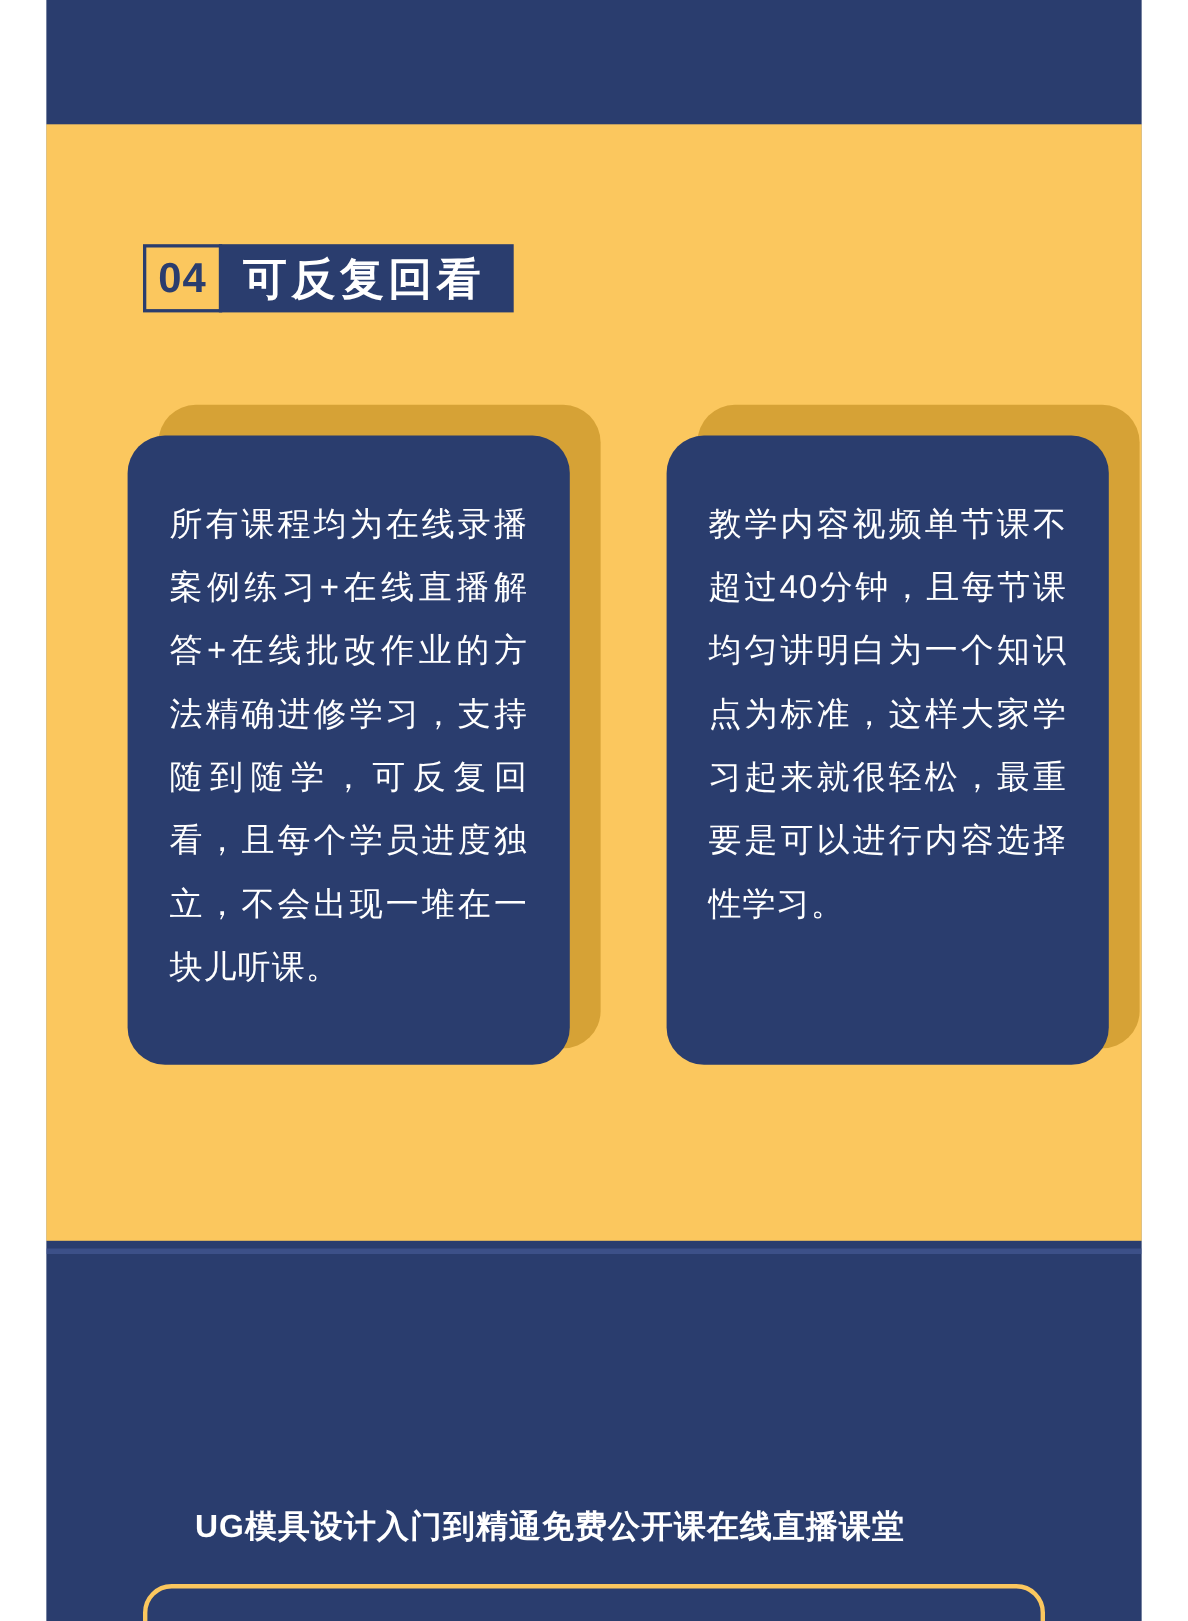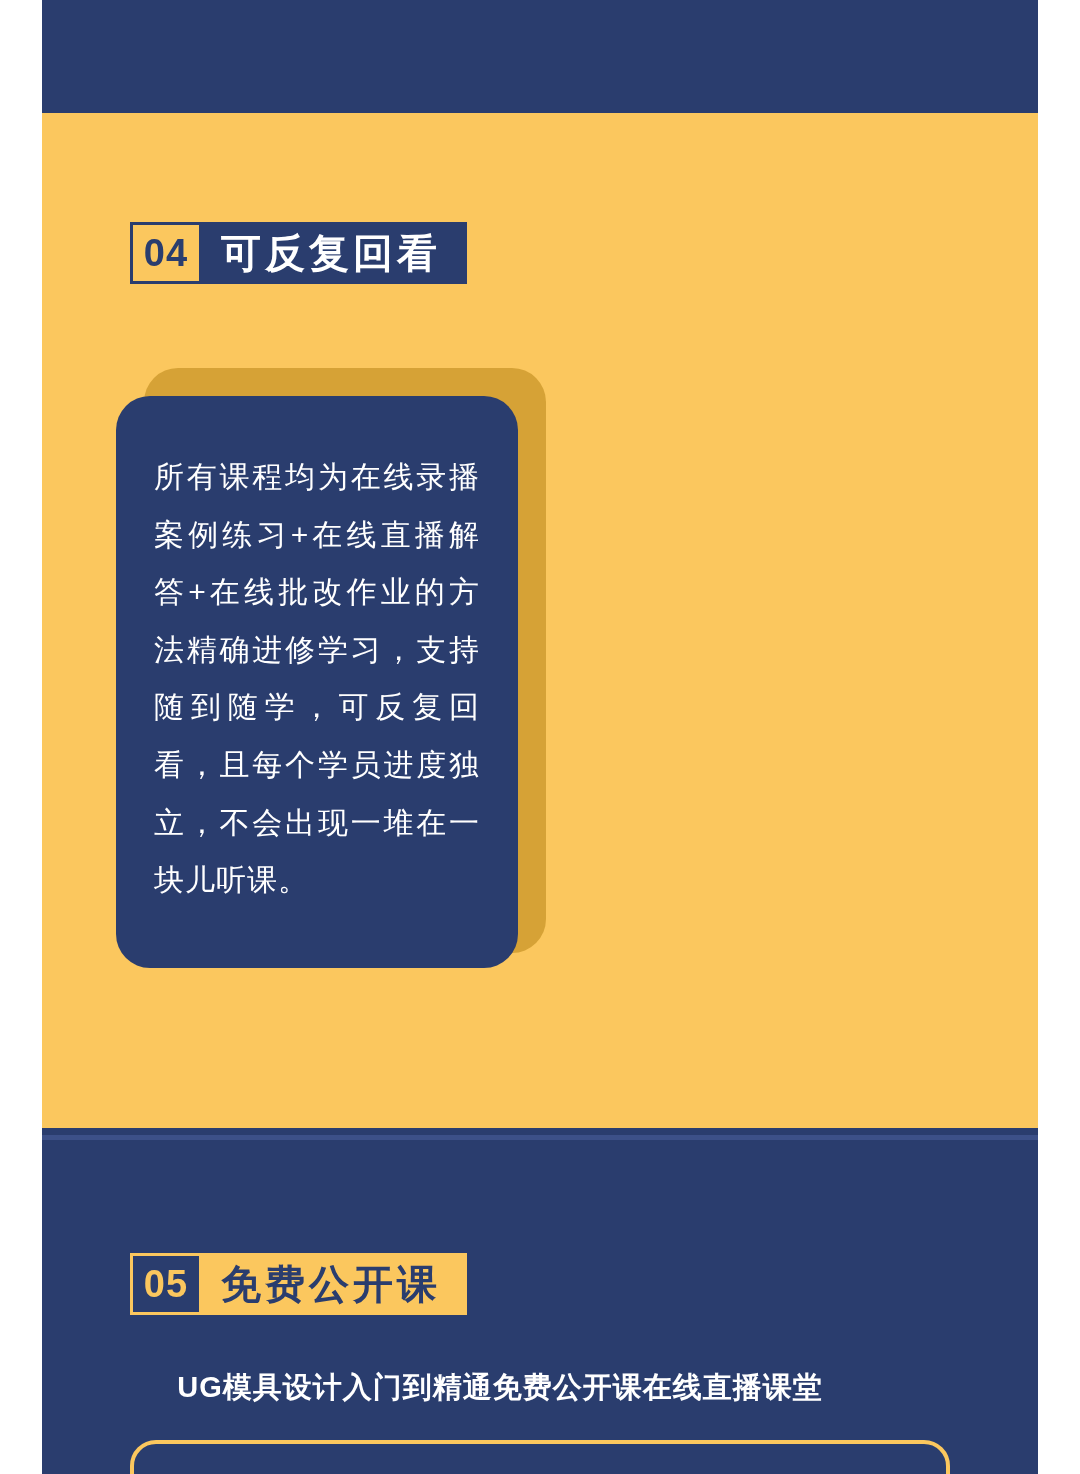--- a/index.html
+++ b/index.html
@@ -179,30 +179,30 @@
     </div>
   </div>
 
   <div class="card-wrap" id="card1">
     <div class="card-shadow"></div>
     <div class="card">
       <p>所有课程均为在线录播案例练习+在线直播解答+在线批改作业的方法精确进修学习，支持随到随学，可反复回看，且每个学员进度独立，不会出现一堆在一块儿听课。</p>
     </div>
   </div>
 
-
-  <div class="divider"></div>
-
-  <div class="sec-head" id="head05">
-    <div class="sec-num">05</div>
-    <div class="sec-title-bar">
-      <span class="t">免费公开课</span>
+  <div class="card-wrap" id="card2">
+    <div class="card-shadow"></div>
+    <div class="card">
+      <p>教学内容视频单节课不超过40分钟，且每节课均匀讲明白为一个知识点为标准，这样大家学习起来就很轻松，最重要是可以进行内容选择性学习。</p>
     </div>
   </div>
 
+  <div class="divider"></div>
+
+
   <div class="sub-line">UG模具设计入门到精通免费公开课在线直播课堂</div>
 
   <div class="bottom-box"></div>
 
   <div class="gutter-l"></div>
   <div class="gutter-r"></div>
 
 </div>
 
 </body></html>

